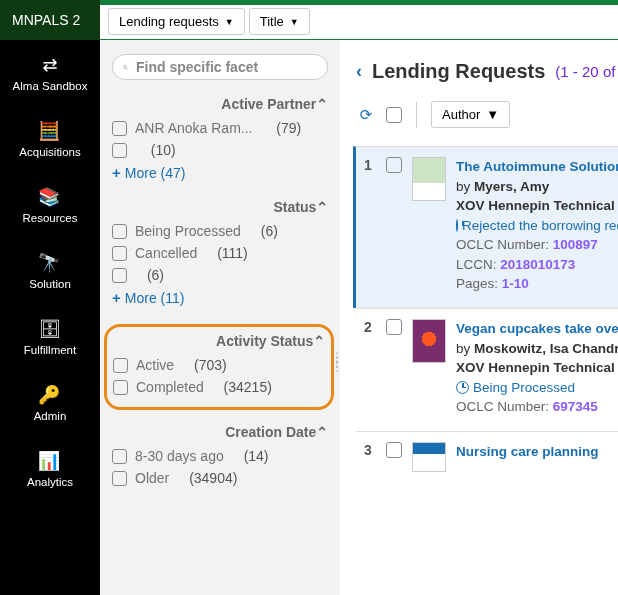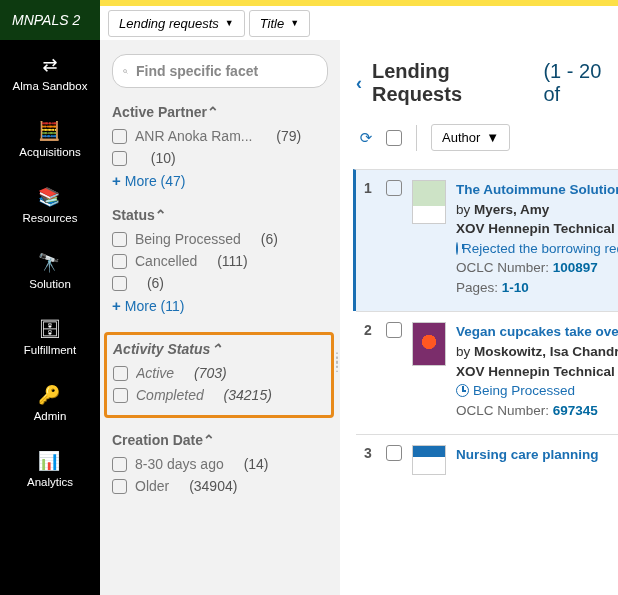--- a/index.html
+++ b/index.html
@@ -1,53 +1,53 @@
 <!DOCTYPE html>
 <html><head>
 <meta charset="utf-8">
 <style>
 * { margin:0; padding:0; box-sizing:border-box; font-family:"Segoe UI",Arial,sans-serif; }
 body { background:#fff; width:618px; height:595px; overflow:hidden; position:relative; }
 
 
-.topbar { display:flex; height:40px; background:#fde047; align-items:flex-end;font-style:italic; }
+.topbar { display:flex; height:40px; background:#15803d; align-items:center; }
 .brand { background:#0d3a10; color:#fff; height:40px; display:flex; align-items:center; padding:0 12px; font-size:14px; font-weight:500; width:100px; flex-shrink:0; }
 .pill-strip { background:#fff; flex:1; height:34px; margin-top:3px; display:flex; align-items:center; padding:0 8px; gap:0; }
 .pill { background:#fff; border:1px solid #ccc; border-radius:3px; padding:5px 10px; font-size:13px; display:flex; align-items:center; gap:6px; margin-right:4px; }
 .pill .caret { font-size:9px; }
 
 
 .sidebar { position:absolute; left:0; top:40px; width:100px; background:#000; color:#fff; height:555px; display:flex; flex-direction:column; align-items:center; padding-top:10px; }
 .nav-item { display:flex; flex-direction:column; align-items:center; gap:4px; margin-bottom:20px; cursor:pointer; padding:4px; width:100%; }
 .nav-icon { font-size:18px; height:22px; display:flex; align-items:center; justify-content:center; }
 .nav-label { font-size:11.5px; text-align:left; }
 
 
 .facets { position:absolute; left:100px; top:40px; width:240px; background:#f2f2f2; height:555px; padding:14px 12px; overflow:hidden; }
-.facet-search { background:#fff; border:1px solid #ccc; border-radius:14px; height:34px; display:flex; align-items:center; padding:0 10px; gap:8px; margin-bottom:16px; }
+.facet-search { background:#fff; border:1px solid #ccc; border-radius:14px; height:26px; display:flex; align-items:center; padding:0 10px; gap:8px; margin-bottom:16px; }
 .facet-search input { border:none; outline:none; font-size:14px; flex:1; color:#333; }
 .facet-search input::placeholder { color:#888; font-weight:600; }
 .facet-group { margin-bottom:18px; position:relative; }
-.facet-title { font-weight:700; color:#666; font-size:14px; margin-bottom:8px; display:flex; align-items:center; justify-content:flex-start; }
+.facet-title { font-weight:700; color:#666; font-size:14px; margin-bottom:8px; display:flex; align-items:center; justify-content:flex-end; }
 .chev { color:#666; font-size:14px; }
 .facet-row { display:flex; align-items:center; gap:8px; margin-bottom:6px; font-size:14px; }
 .facet-row .cb { width:15px; height:15px; border:1.5px solid #888; border-radius:3px; flex-shrink:0; }
 .facet-label { color:#737373; white-space:nowrap; overflow:hidden; text-overflow:ellipsis; flex:0 1 auto; max-width:130px; }
 .facet-count { color:#555; }
 .more-row { display:flex; align-items:center; gap:4px; font-size:14px; color:#1a6fb3; margin-top:2px; }
 .plus { color:#1a6fb3; font-weight:700; font-size:15px; }
-.highlight-box { border:3px solid #e88a1a; border-radius:4px; padding:6px 16px 6px 6px; margin-left:-8px; margin-right:-6px;font-style:italic; }
+.highlight-box { border:3px solid #e88a1a; border-radius:16px; padding:6px 6px 6px 6px; margin-left:-8px; margin-right:-6px; }
 .drag-handle { position:absolute; right:-11px; top:315px; color:#aaa; font-size:12px; letter-spacing:-2px; line-height:5px; }
 
 
 .results { position:absolute; left:340px; top:40px; right:0; height:555px; background:#fff; padding:20px 0 0 16px; overflow:hidden; }
 .res-header { display:flex; align-items:center; gap:10px; margin-bottom:18px; }
 .back-arrow { color:#1a6fb3; font-size:18px; font-weight:700; }
 .res-title { font-size:20px; font-weight:700; color:#333; }
-.res-count { color:#0c4a6e; font-size:20px; }
+.res-count { color:#6d28d9; font-size:15px; }
 .res-toolbar { display:flex; align-items:center; gap:10px; margin-bottom:18px; }
 .tool-icon { color:#1a6fb3; font-size:15px; width:20px; text-align:center; }
 .tb-cb { width:16px; height:16px; border:1.5px solid #888; border-radius:3px; }
 .vsep { width:1px; background:#ccc; height:26px; margin:0 4px; }
 .sort-btn { border:1px solid #ccc; border-radius:3px; padding:5px 10px; font-size:13px; display:flex; align-items:center; gap:6px; }
 .result-item { display:flex; gap:10px; padding:10px 0 14px 8px; border-top:1px solid #ddd; }
 .result-item.sel { background:#e9f2fb; border-left:3px solid #1a6fb3; margin-left:-3px; padding-left:8px; }
 .ri-num { font-size:14px; font-weight:700; color:#555; width:12px; }
 .ri-cb { width:16px; height:16px; border:1.5px solid #888; border-radius:3px; flex-shrink:0; }
 .ri-thumb { width:34px; height:44px; flex-shrink:0; border:1px solid #ccc; background:linear-gradient(#cde3c6 0 60%, #fff 60%); }
@@ -55,21 +55,21 @@
 .ri-thumb.blue { background:linear-gradient(#1a6fb3 0 40%, #fff 40%); height:30px; }
 .ri-meta { font-size:13.5px; color:#333; line-height:1.45; flex:1; white-space:nowrap; overflow:hidden; }
 .ri-title { color:#1a6fb3; font-weight:700; }
 .ri-by { color:#333;margin-top:36px; }
 .ri-inst { font-weight:700; color:#333; }
 .status-line { color:#1a6fb3; display:flex; align-items:center; gap:4px; }
 .clock { display:inline-block; width:13px; height:13px; border:1.5px solid #1a6fb3; border-radius:50%; position:relative; }
 .clock::after { content:""; position:absolute; width:4px; height:1.5px; background:#1a6fb3; top:5px; left:5px; }
 .clock::before { content:""; position:absolute; width:1.5px; height:5px; background:#1a6fb3; top:1px; left:5px; }
 .meta-k { color:#666; }
-.meta-v { font-weight:700; color:#0369a1; }
+.meta-v { font-weight:700; color:#8b5cf6; }
 .search-icon-svg { width:15px; height:15px; stroke:#888; stroke-width:2; fill:none; }
 </style>
 </head>
 <body>
 
 <div class="topbar">
   <div class="brand">
     <span>MNPALS 2</span>
   </div>
   <div class="pill-strip">
@@ -194,20 +194,21 @@
     <div class="ri-thumb"></div>
     <div class="ri-meta">
       <div class="ri-title">The Autoimmune Solution : prevent and reverse the full spectrum and diseases /</div>
       <div><span class="ri-by">by </span><b>Myers, Amy</b></div>
       <div class="ri-inst">XOV Hennepin Technical College</div>
       <div class="status-line">
           <span class="clock"></span>
           <span>Rejected the borrowing request</span>
         </div>
       <div><span class="meta-k">OCLC Number:</span> <span class="meta-v">100897</span></div>
+      <div><span class="meta-k">LCCN:</span> <span class="meta-v">2018010173</span></div>
       <div><span class="meta-k">Pages:</span> <span class="meta-v">1-10</span></div>
     </div>
   </div>
 
   <div class="result-item">
     <span class="ri-num">2</span>
     <div class="ri-cb"></div>
     <div class="ri-thumb purple"></div>
     <div class="ri-meta">
       <div class="ri-title">Vegan cupcakes take over the world : cupcakes that rule /</div>

